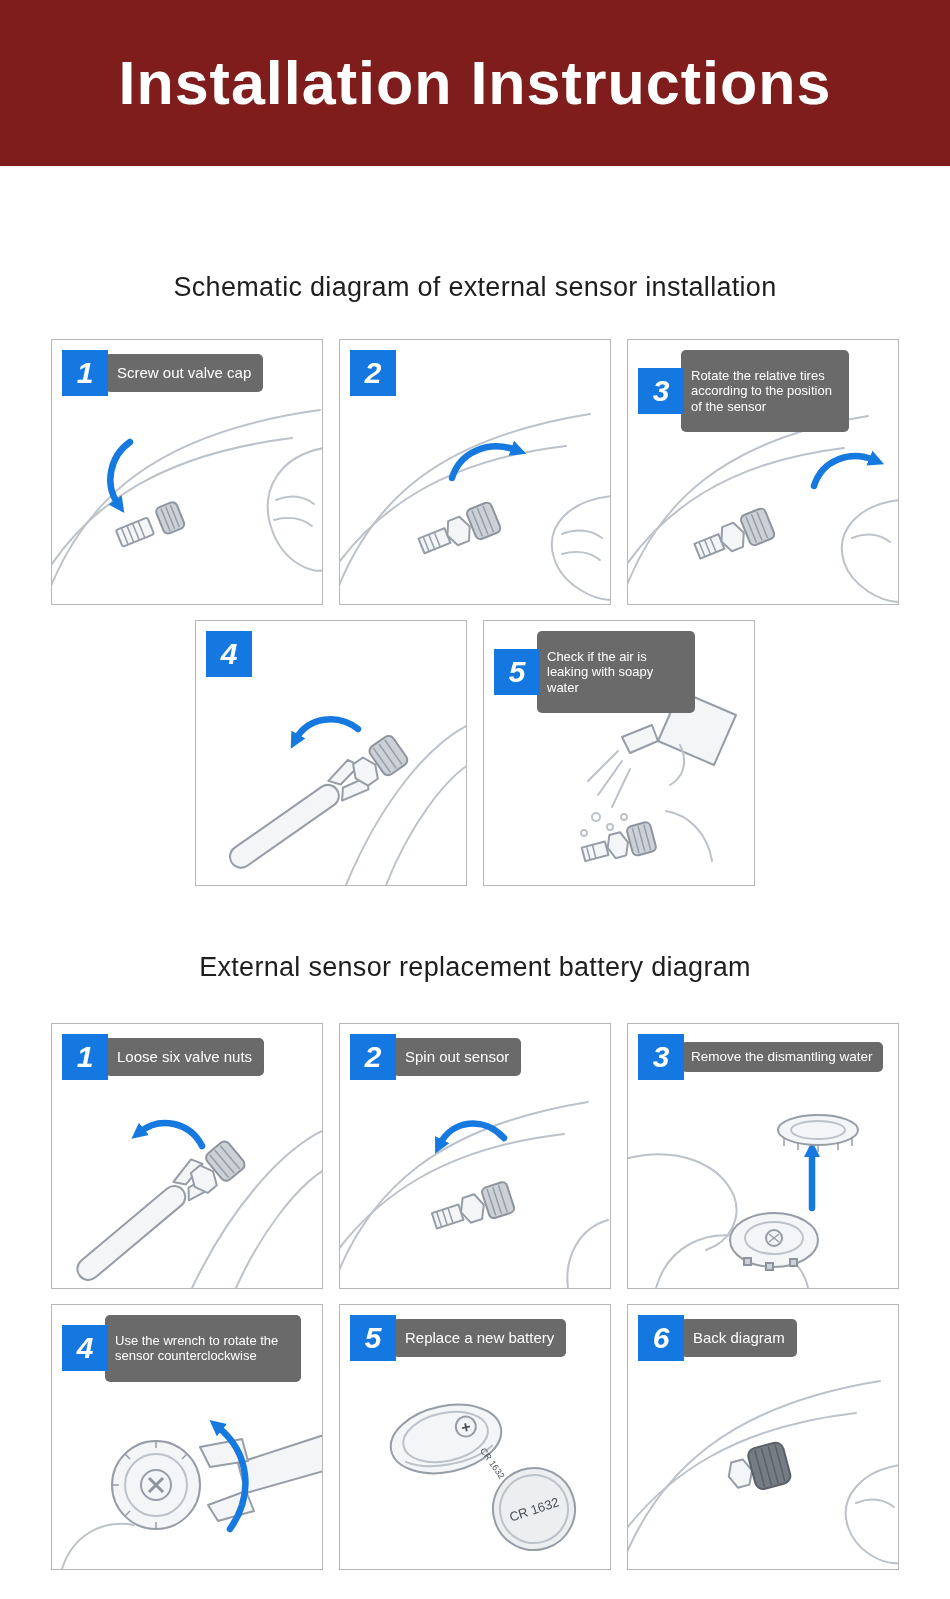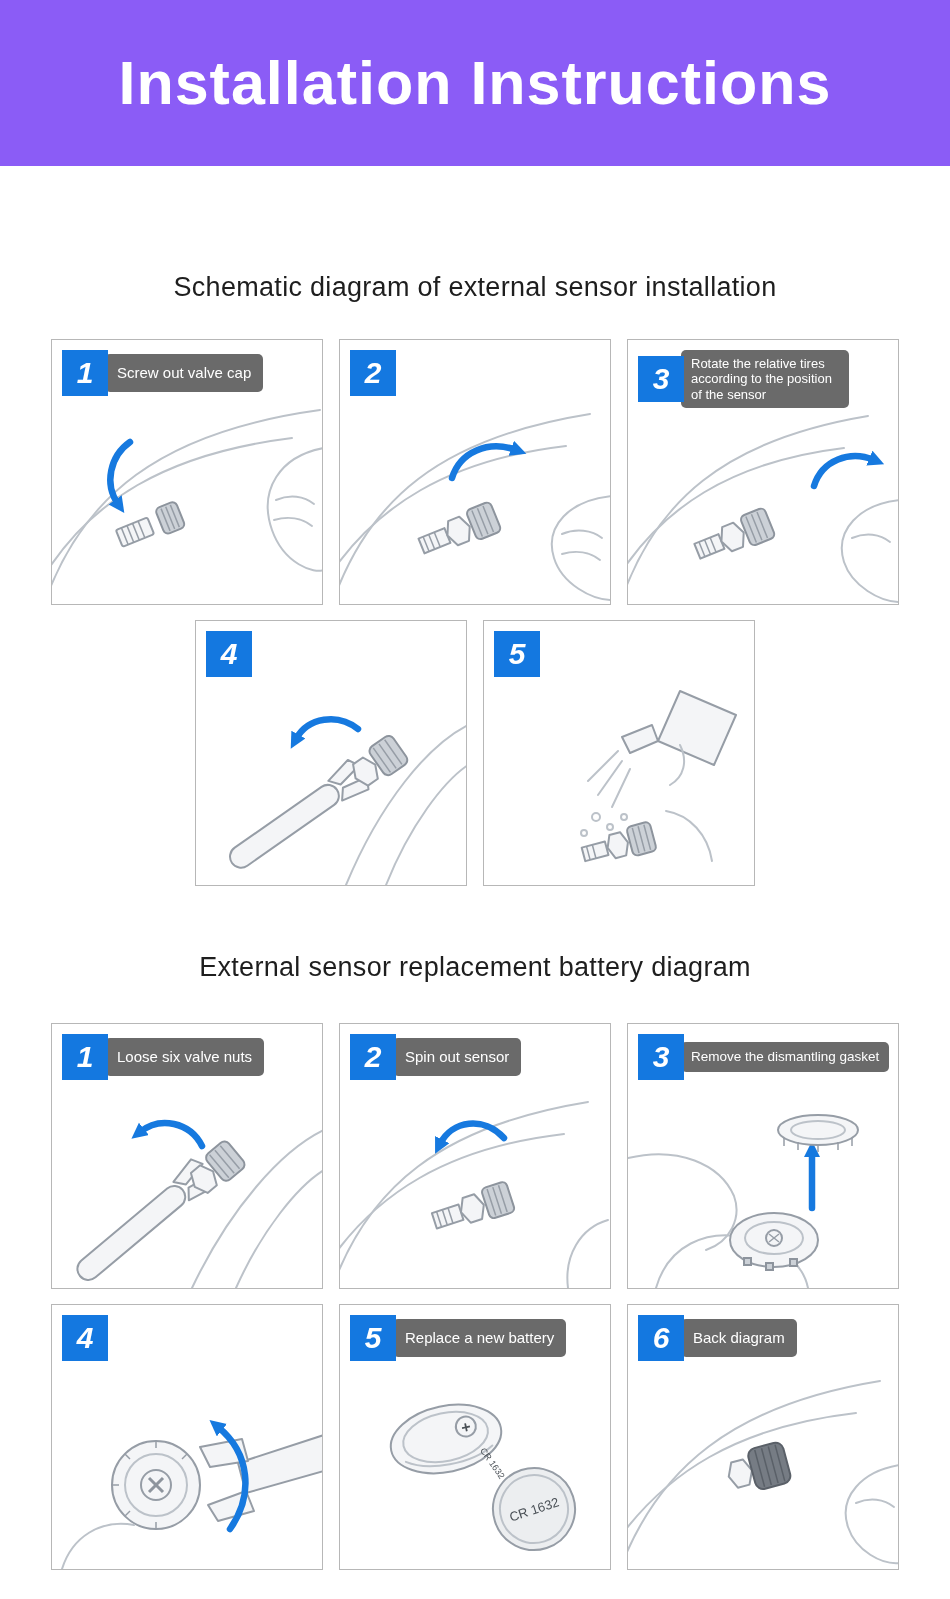--- a/index.html
+++ b/index.html
@@ -1,38 +1,38 @@
 <!DOCTYPE html>
 <html><head>
 <meta charset="utf-8">
 <style>
   * { box-sizing: border-box; }
   html,body { margin:0; padding:0; background:#ffffff; }
   body { width:950px; font-family:"Liberation Sans", sans-serif; }
 
-  .banner { height:166px; background:#8b5cf6; display:flex; align-items:center; justify-content:center; }
+  .banner { height:166px; background:#7f1d1d; display:flex; align-items:center; justify-content:center; }
   .banner h1 { margin:0; color:#ffffff; font-size:61px; font-weight:bold; letter-spacing:1px; }
 
   .section-title { text-align:center; font-size:27px; color:#1e1e1e; font-weight:400; letter-spacing:0.3px; }
   .t1 { margin:106px 0 36px; }
   .t2 { margin:66px 0 40px; }
 
   .row { display:flex; justify-content:center; gap:16px; }
   .row + .row { margin-top:15px; }
   .page-end { height:54px; }
 
   .panel { width:272px; height:266px; border:1px solid #b7b7b7; position:relative; background:#fff; overflow:hidden; }
 
   .step-header { position:absolute; top:10px; left:10px; right:6px; display:flex; align-items:center; z-index:3; }
   .step-num { width:46px; height:46px; flex:0 0 46px; background:#1478e0; color:#fff;
               font-weight:bold; font-style:italic; font-size:30px;
               display:flex; align-items:center; justify-content:center; position:relative; z-index:2; }
   .step-label { background:#6a6a6a; color:#fff; font-size:15px; line-height:1.18;
                 padding:10px 12px; border-radius:5px; margin-left:-3px; position:relative; z-index:1; }
-  .step-label.sm  { font-size:13px;  padding:6px 10px; }
+  .step-label.sm  { font-size:13px;  padding:18px 10px; }
   .step-label.sm2 { font-size:13.5px; padding:7px 10px; }
   .w168 { max-width:168px; } .w158 { max-width:158px; } .w190 { max-width:196px; }
   .w215 { max-width:218px; } .w196 { max-width:196px; }
 
   .illus { position:absolute; left:0; bottom:0; width:272px; height:200px; }
 
   .ln  { stroke:#bcc2c9; stroke-width:2; fill:none; stroke-linecap:round; }
   .ln2 { stroke:#969da6; stroke-width:2; fill:#f4f5f7; stroke-linejoin:round; }
   .dk  { fill:#ccd1d7; stroke:#8d949d; stroke-width:2; }
   .dk2 { fill:#767c84; stroke:#5a6068; stroke-width:2; }
@@ -173,20 +173,21 @@
           <line x1="12" y1="-15" x2="12" y2="15" class="thread"></line>
           <line x1="19" y1="-15" x2="19" y2="15" class="thread"></line>
           <line x1="26" y1="-15" x2="26" y2="15" class="thread"></line>
         </g>
       </svg>
     </div>
 
     <div class="panel">
       <div class="step-header">
         <div class="step-num">5</div>
+        <div class="step-label sm w158">Check if the air is leaking with soapy water</div>
       </div>
       <svg class="illus" viewBox="0 0 272 200">
         <g>
           <polygon points="196,6 252,30 230,80 174,56" class="ln2"></polygon>
           <polygon points="174,56 146,68 138,52 168,40" class="ln2"></polygon>
           <path class="ln" d="M196,60 C204,76 200,92 186,100"></path>
           <line x1="134" y1="66" x2="104" y2="96" class="ln"></line>
           <line x1="138" y1="76" x2="114" y2="110" class="ln"></line>
           <line x1="146" y1="84" x2="128" y2="122" class="ln"></line>
         </g>
@@ -263,21 +264,21 @@
           <line x1="18" y1="-14" x2="18" y2="14" class="thread"></line>
           <line x1="24" y1="-14" x2="24" y2="14" class="thread"></line>
         </g>
         <path class="ln" d="M228,200 C224,168 240,140 268,132"></path>
       </svg>
     </div>
 
     <div class="panel">
       <div class="step-header">
         <div class="step-num">3</div>
-        <div class="step-label sm2 w215">Remove the dismantling gasket</div>
+        <div class="step-label sm2 w215">Remove the dismantling water</div>
       </div>
       <svg class="illus" viewBox="0 0 272 200">
         <g>
           <path class="ln" d="M0,70 C50,58 92,76 106,108 C114,130 102,154 78,162"></path>
           <path class="ln" d="M28,200 C40,158 78,140 120,150 C158,158 176,180 180,200"></path>
         </g>
         <path class="arr" d="M184,120 L184,64"></path>
         <g transform="translate(190,42)">
           <ellipse cx="0" cy="0" rx="40" ry="15" class="ln2"></ellipse>
           <ellipse cx="0" cy="0" rx="27" ry="9" fill="#ffffff" class="ln"></ellipse>
@@ -299,20 +300,21 @@
         </g>
       </svg>
     </div>
   </div>
 
   <div class="row">
 
     <div class="panel">
       <div class="step-header">
         <div class="step-num">4</div>
+        <div class="step-label sm w196">Use the wrench to rotate the sensor counterclockwise</div>
       </div>
       <svg class="illus" viewBox="0 0 272 200">
         <g>
           <polygon points="186,94 272,66 272,102 194,124" class="ln2"></polygon>
           <polygon points="148,78 190,70 196,92 158,98" class="ln2"></polygon>
           <polygon points="156,136 194,122 202,142 166,152" class="ln2"></polygon>
         </g>
         <g transform="translate(104,116)">
           <circle cx="0" cy="0" r="44" class="ln2"></circle>
           <circle cx="0" cy="0" r="31" class="ln"></circle>

